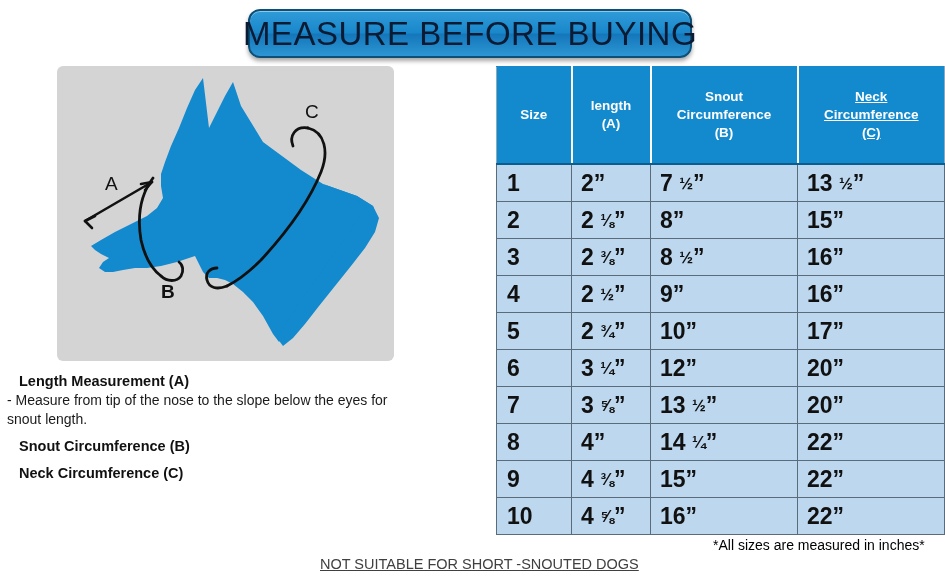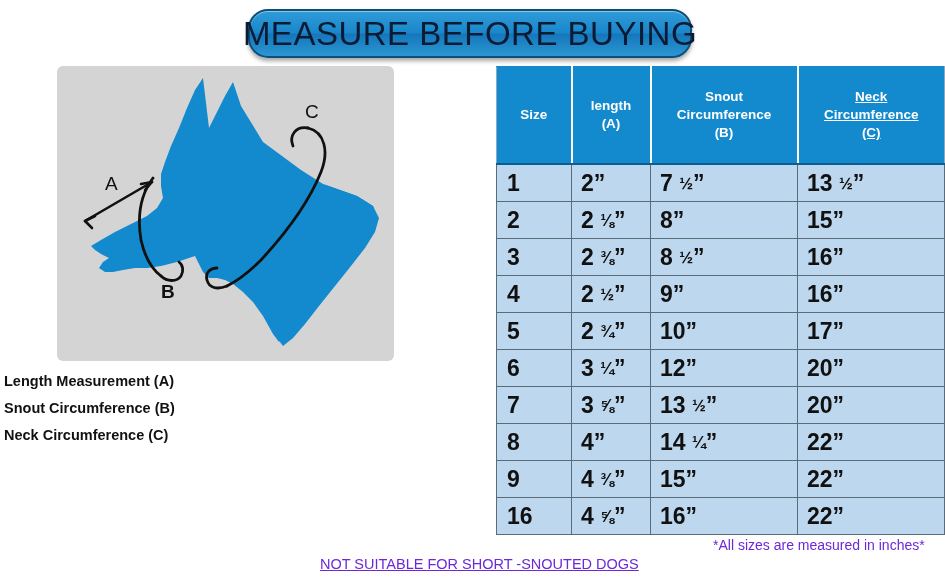--- a/index.html
+++ b/index.html
@@ -16,21 +16,21 @@
     color: #1a1a1a;
   }
 
   
   #title-banner {
     position: absolute;
     left: 248px;
     top: 9px;
     width: 444px;
     height: 49px;
-    border-radius: 20px;
+    border-radius: 12px;
     background: linear-gradient(180deg, #2f9bd8 0%, #1a87cb 48%, #1477ba 52%, #2d96d4 100%);
     border: 2px solid #0d4f77;
     box-shadow: 0 3px 4px rgba(0,0,0,0.35), inset 0 1px 0 rgba(255,255,255,0.45);
     display: flex;
     align-items: center;
     justify-content: center;
     box-sizing: border-box;
   }
   #title-banner .title-text {
     font-size: 33px;
@@ -61,45 +61,46 @@
     top: 372px;
     width: 490px;
   }
   .instr-block { margin-bottom: 9px; }
   .instr-title {
     font-size: 14.5px;
     font-weight: bold;
     color: #111111;
     line-height: 1.25;
     margin-bottom: 1px;
+    margin-left: 15px;
   }
   .instr-body {
     font-size: 14px;
     color: #1a1a1a;
     line-height: 1.32;
     padding-left: 3px;
     white-space: pre-line;
   }
 
   
   #not-suitable-note {
     position: absolute;
     left: 320px;
     top: 556px;
     font-size: 14.5px;
-    color: #6d28d9;
+    color: #404040;
     text-decoration: underline;
     white-space: nowrap;
   }
   #inches-note {
     position: absolute;
     left: 713px;
     top: 537px;
     font-size: 14px;
-    color: #6d28d9;
+    color: #000000;
     white-space: nowrap;
   }
 
   
   #size-table {
     position: absolute;
     left: 496px;
     top: 66px;
     width: 448px;
     border-collapse: collapse;
@@ -200,20 +201,22 @@
                C190,208 178,216 170,220"></path>
       <path d="M170,220 C160,224 152,222 150,214 C148,207 153,202 160,202"></path>
     </g>
     <text x="248" y="52" font-family="Liberation Sans, sans-serif" font-size="19" fill="#111111">C</text>
   </svg>
 </div>
 
 <div id="instructions">
   <div class="instr-block">
     <div class="instr-title">Length Measurement (A)</div>
+    <div class="instr-body">- Measure from tip of the nose to the slope below the eyes for
+   snout length.</div>
   </div>
   <div class="instr-block">
     <div class="instr-title">Snout Circumference (B)</div>
   </div>
   <div class="instr-block">
     <div class="instr-title">Neck Circumference (C)</div>
   </div>
 </div>
 
 <div id="not-suitable-note">NOT SUITABLE FOR SHORT -SNOUTED DOGS</div>
@@ -288,19 +291,19 @@
         <td class="col-snout">14 <span class="frac">¼</span>”</td>
         <td class="col-neck">22”</td>
       </tr>
       <tr>
         <td class="col-size">9</td>
         <td class="col-length">4 <span class="frac">⅜</span>”</td>
         <td class="col-snout">15”</td>
         <td class="col-neck">22”</td>
       </tr>
       <tr>
-        <td class="col-size">16</td>
+        <td class="col-size">10</td>
         <td class="col-length">4 <span class="frac">⅝</span>”</td>
         <td class="col-snout">16”</td>
         <td class="col-neck">22”</td>
       </tr>
     </tbody>
 </table>
 
 </body></html>

